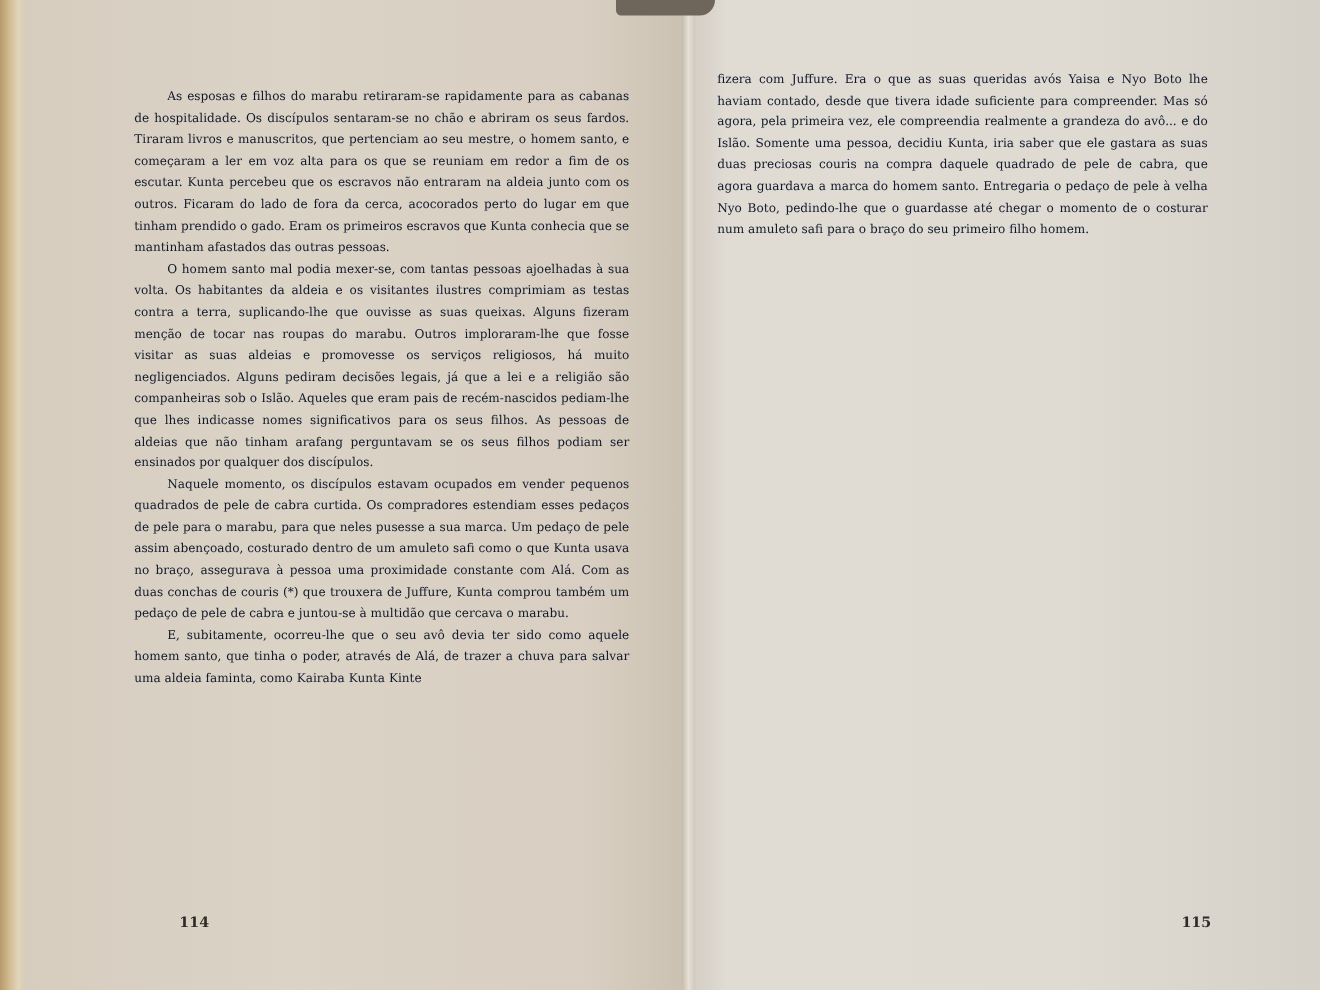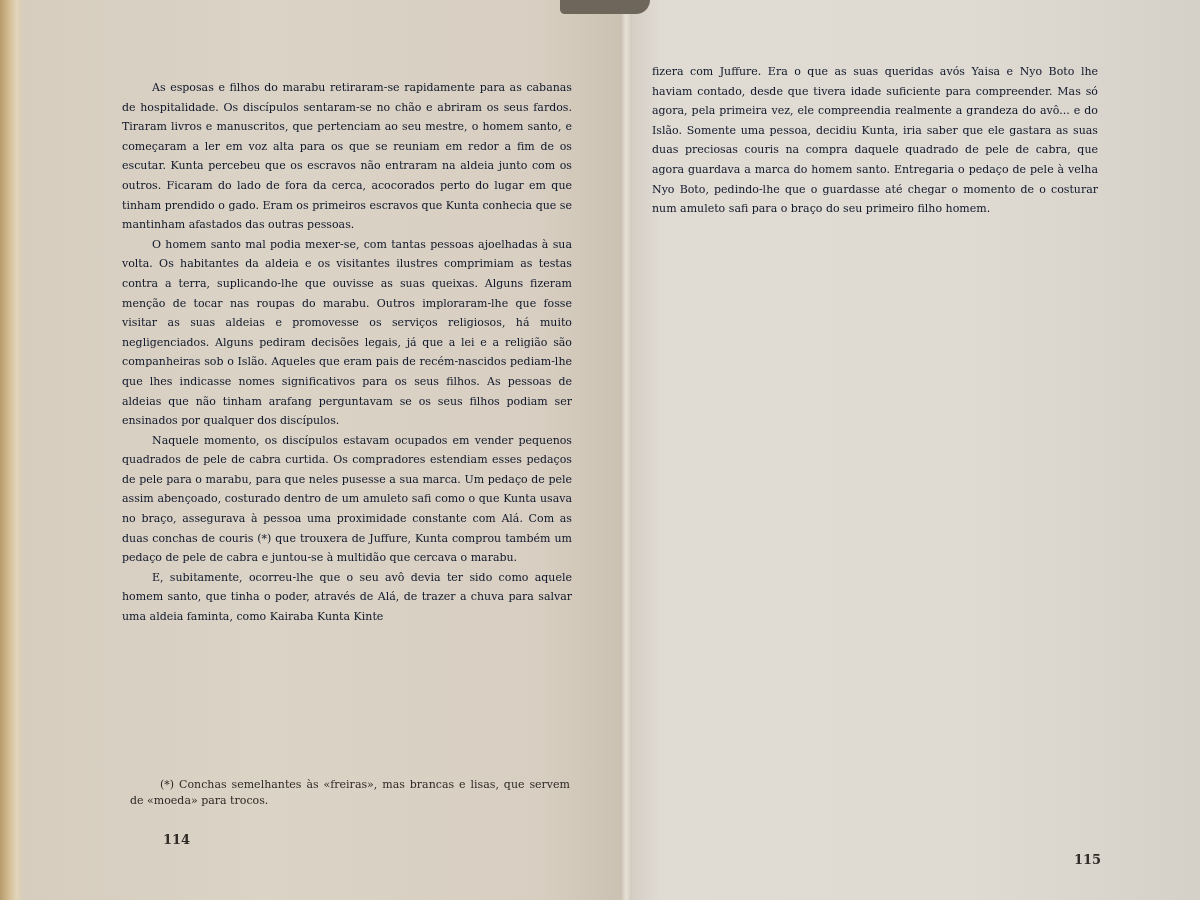--- a/index.html
+++ b/index.html
@@ -31,42 +31,39 @@
   }
   .text-block { position:absolute; color:#0f172a; font-size:11px; line-height:19.6px; text-align:justify; }
   .left-text { left:122px; top:78px; width:450px; }
   .right-text { left:652px; top:62px; width:446px; }
   .text-block p { margin:0; text-indent:0; }
   .text-block p.indent { text-indent:30px; }
   .footnote { position:absolute; left:130px; top:777px; width:440px; font-size:11px; line-height:16px; color:#2f2a25; text-align:justify; }
   .footnote .fn-lead { text-indent:30px; display:block; }
   .page-num { position:absolute; font-size:13px; font-weight:bold; color:#2f2a25; }
   .pn-left { left:122px; top:832px;margin-left:41px; }
-  .pn-right { left:1074px; top:852px;text-align:right; }
+  .pn-right { left:1074px; top:832px;text-align:right; }
 </style>
 </head>
 <body>
 
 <div class="spread">
   <div class="page-left"></div>
   <div class="edge-left"></div>
   <div class="page-right"></div>
   <div class="gutter"></div>
   <div class="top-shadow"></div>
 
   <div class="text-block left-text">
     <p class="indent">As esposas e filhos do marabu retiraram-se rapidamente para as cabanas de hospitalidade. Os discípulos sentaram-se no chão e abriram os seus fardos. Tiraram livros e manuscritos, que pertenciam ao seu mestre, o homem santo, e começaram a ler em voz alta para os que se reuniam em redor a fim de os escutar. Kunta percebeu que os escravos não entraram na aldeia junto com os outros. Ficaram do lado de fora da cerca, acocorados perto do lugar em que tinham prendido o gado. Eram os primeiros escravos que Kunta conhecia que se mantinham afastados das outras pessoas.</p>
     <p class="indent">O homem santo mal podia mexer-se, com tantas pessoas ajoelhadas à sua volta. Os habitantes da aldeia e os visitantes ilustres comprimiam as testas contra a terra, suplicando-lhe que ouvisse as suas queixas. Alguns fizeram menção de tocar nas roupas do marabu. Outros imploraram-lhe que fosse visitar as suas aldeias e promovesse os serviços religiosos, há muito negligenciados. Alguns pediram decisões legais, já que a lei e a religião são companheiras sob o Islão. Aqueles que eram pais de recém-nascidos pediam-lhe que lhes indicasse nomes significativos para os seus filhos. As pessoas de aldeias que não tinham arafang perguntavam se os seus filhos podiam ser ensinados por qualquer dos discípulos.</p>
     <p class="indent">Naquele momento, os discípulos estavam ocupados em vender pequenos quadrados de pele de cabra curtida. Os compradores estendiam esses pedaços de pele para o marabu, para que neles pusesse a sua marca. Um pedaço de pele assim abençoado, costurado dentro de um amuleto safi como o que Kunta usava no braço, assegurava à pessoa uma proximidade constante com Alá. Com as duas conchas de couris (*) que trouxera de Juffure, Kunta comprou também um pedaço de pele de cabra e juntou-se à multidão que cercava o marabu.</p>
     <p class="indent">E, subitamente, ocorreu-lhe que o seu avô devia ter sido como aquele homem santo, que tinha o poder, através de Alá, de trazer a chuva para salvar uma aldeia faminta, como Kairaba Kunta Kinte</p>
   </div>
 
-  <div class="footnote">
-    <span class="fn-lead">(*) Conchas semelhantes às «freiras», mas brancas e lisas, que servem de «moeda» para trocos.</span>
-  </div>
 
   <div class="page-num pn-left">114</div>
 
   <div class="text-block right-text">
     <p>fizera com Juffure. Era o que as suas queridas avós Yaisa e Nyo Boto lhe haviam contado, desde que tivera idade suficiente para compreender. Mas só agora, pela primeira vez, ele compreendia realmente a grandeza do avô... e do Islão. Somente uma pessoa, decidiu Kunta, iria saber que ele gastara as suas duas preciosas couris na compra daquele quadrado de pele de cabra, que agora guardava a marca do homem santo. Entregaria o pedaço de pele à velha Nyo Boto, pedindo-lhe que o guardasse até chegar o momento de o costurar num amuleto safi para o braço do seu primeiro filho homem.</p>
   </div>
 
   <div class="page-num pn-right">115</div>
 </div>
 

